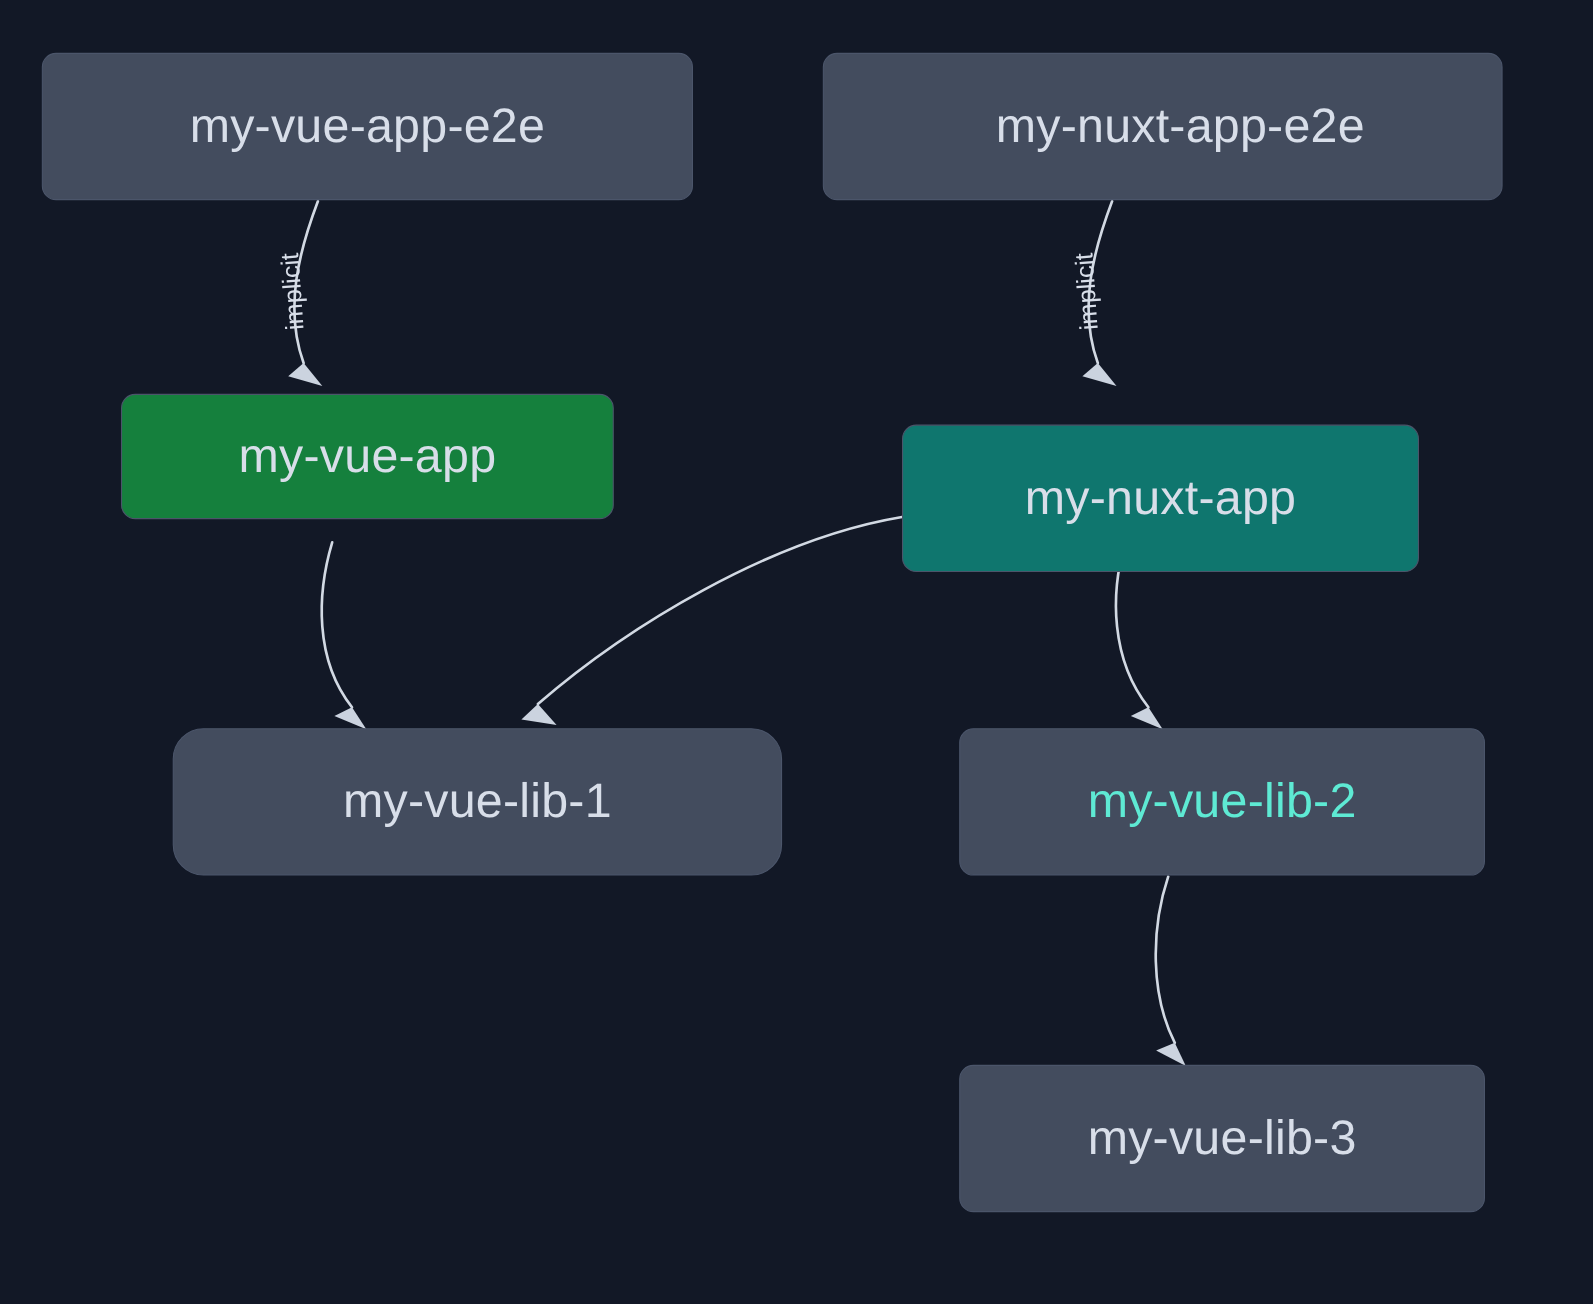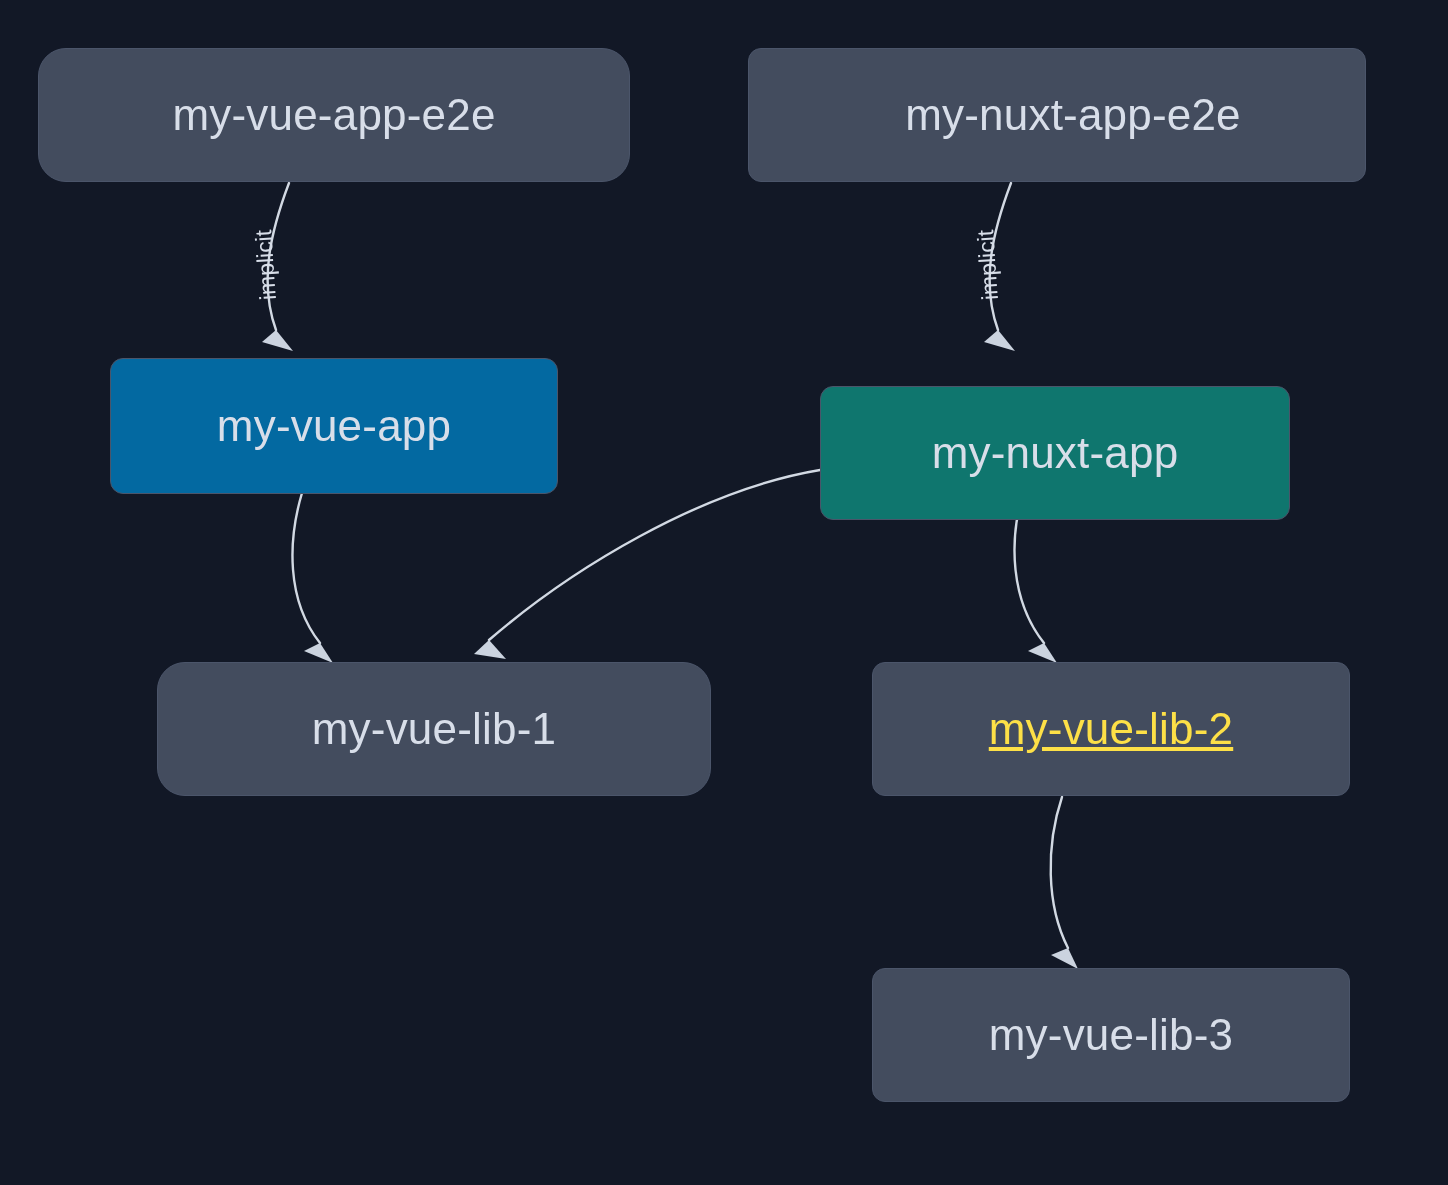--- a/index.html
+++ b/index.html
@@ -97,37 +97,37 @@
           <path class="edge-arrow" d="M 1044 643 L 1028 651 L 1057 663 Z" fill="#cbd3df"></path>
         </g>
         <g>
           <path class="edge-path" d="M 1062 797 C 1046 845 1046 905 1068 948" stroke="#d2d9e3"></path>
           <path class="edge-arrow" d="M 1068 948 L 1051 955 L 1078 969 Z" fill="#cbd3df"></path>
         </g>
       </g>
   </svg>
 
   <div id="nodes-layer">
-      <div class="node" style="left: 38px; top: 48px; width: 592px; height: 134px; background: rgb(67, 76, 94); border-color: rgb(75, 85, 106); border-radius: 28px;">
+      <div class="node" style="left: 38px; top: 48px; width: 592px; height: 134px; background: rgb(67, 76, 94); border-color: rgb(75, 85, 106);">
         <span class="node-label" style="color: rgb(216, 222, 233);">my-vue-app-e2e</span>
       </div>
       <div class="node" style="left: 748px; top: 48px; width: 618px; height: 134px; background: rgb(67, 76, 94); border-color: rgb(75, 85, 106); padding-left: 32px;">
         <span class="node-label" style="color: rgb(216, 222, 233);">my-nuxt-app-e2e</span>
       </div>
-      <div class="node" style="left: 110px; top: 358px; width: 448px; height: 136px; background: #0369a1; border-color: rgb(75, 85, 106);">
+      <div class="node" style="left: 110px; top: 358px; width: 448px; height: 114px; background: #15803d; border-color: rgb(75, 85, 106);">
         <span class="node-label" style="color: rgb(216, 222, 233);">my-vue-app</span>
       </div>
       <div class="node" style="left: 820px; top: 358px; width: 470px; height: 134px; background: #0f766e; border-color: rgb(75, 85, 106); margin-top: 28px;">
         <span class="node-label" style="color: rgb(216, 222, 233);">my-nuxt-app</span>
       </div>
       <div class="node" style="left: 157px; top: 662px; width: 554px; height: 134px; background: rgb(67, 76, 94); border-color: rgb(75, 85, 106); border-radius: 28px;">
         <span class="node-label" style="color: rgb(216, 222, 233);">my-vue-lib-1</span>
       </div>
       <div class="node" style="left: 872px; top: 662px; width: 478px; height: 134px; background: rgb(67, 76, 94); border-color: rgb(75, 85, 106);">
-        <span class="node-label" style="color: #fde047; text-decoration: underline;">my-vue-lib-2</span>
+        <span class="node-label" style="color: #5eead4;">my-vue-lib-2</span>
       </div>
       <div class="node" style="left: 872px; top: 968px; width: 478px; height: 134px; background: rgb(67, 76, 94); border-color: rgb(75, 85, 106); text-align: right;">
         <span class="node-label" style="color: rgb(216, 222, 233);">my-vue-lib-3</span>
       </div>
     </div>
   <div id="edge-labels-layer">
       <div class="edge-label" style="color: rgb(216, 222, 233); left: 266px; top: 265px; transform: translate(-50%, -50%) rotate(266deg);">implicit</div>
       <div class="edge-label" style="color: rgb(216, 222, 233); left: 988px; top: 265px; transform: translate(-50%, -50%) rotate(266deg);">implicit</div>
     </div>
 

